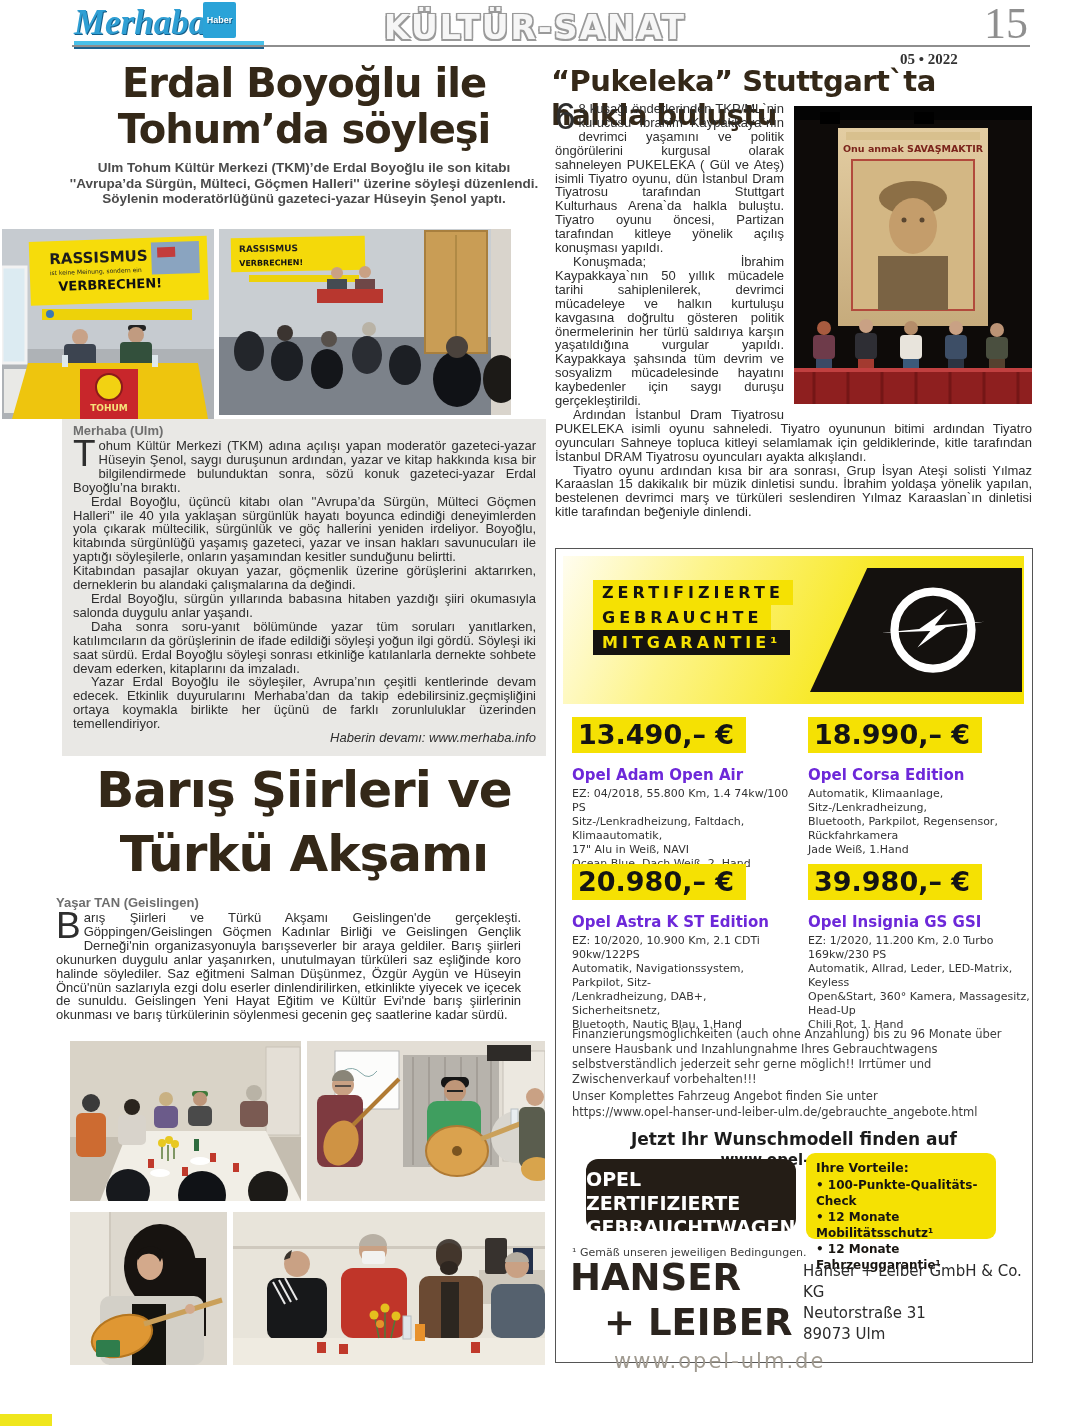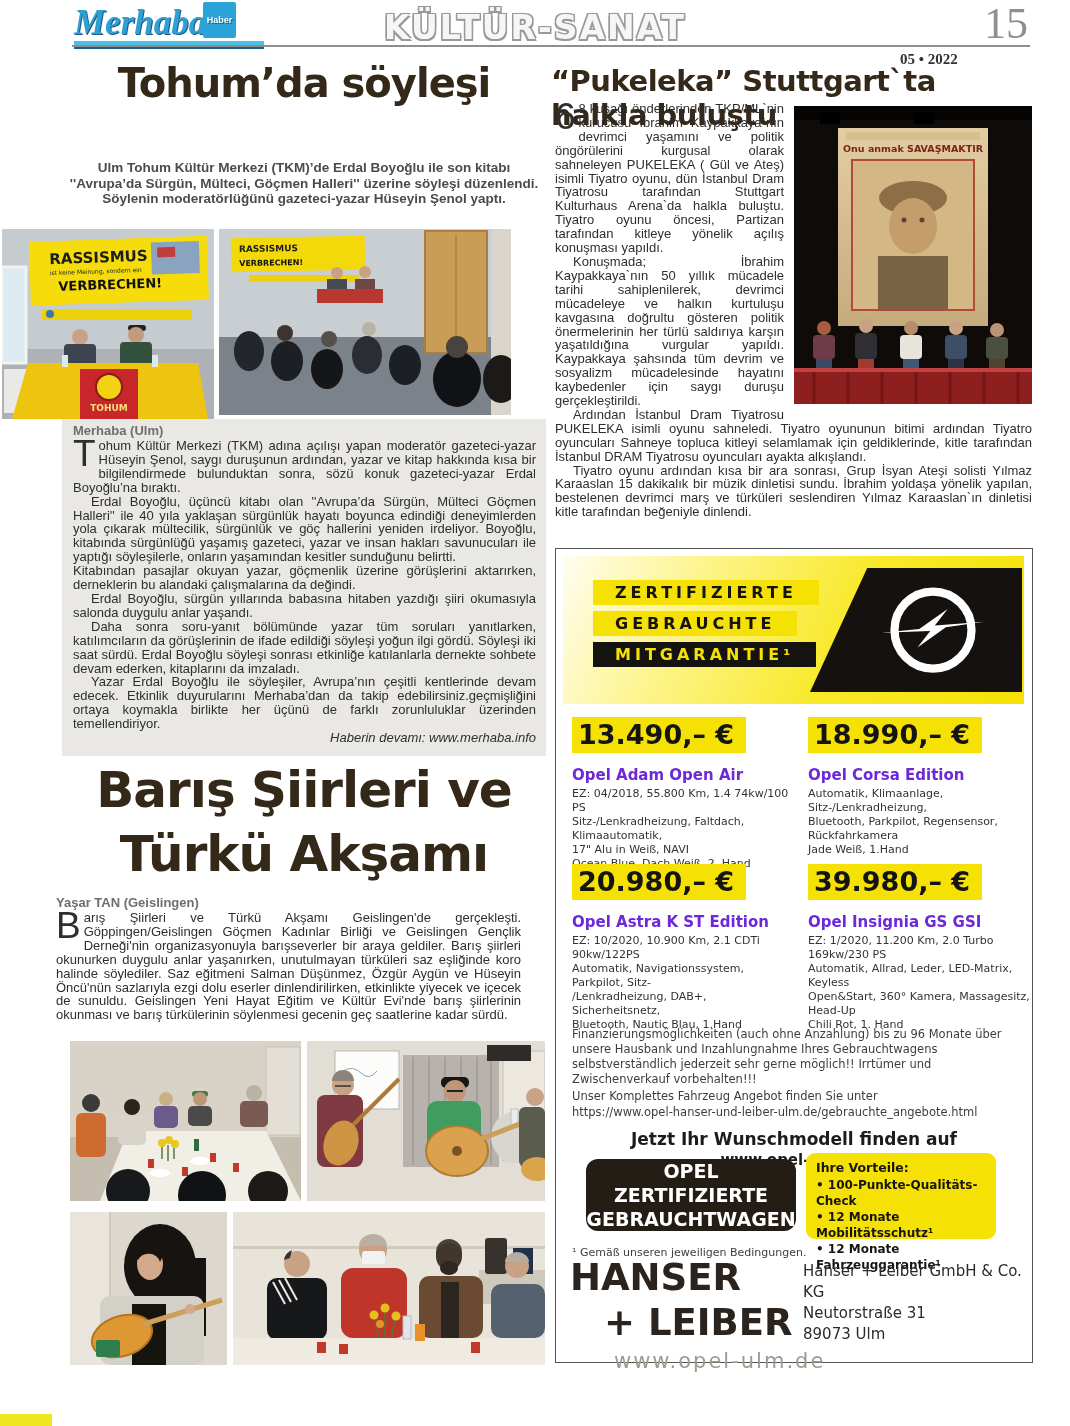--- a/index.html
+++ b/index.html
@@ -45,35 +45,35 @@
   .photo{overflow:hidden;background:#888;}
   .photo svg{display:block;}
   .stage-photo{float:right;width:238px;height:298px;margin:4px 0 6px 10px;background:#8b5cf6;}
 
   
   .adbox{left:555px;top:548px;width:476px;height:813px;border:1px solid #555;background:#fff;
         font-family:"DejaVu Sans",sans-serif;}
   .adbanner{position:absolute;left:7px;top:7px;width:461px;height:148px;overflow:hidden;
         background:linear-gradient(115deg,#fffdf0 0%,#fdf48a 28%,#f8e92a 60%,#f5e103 100%);}
   .chip{display:block;width:max-content;font-weight:bold;font-size:16px;letter-spacing:4px;
-        padding:3px 22px;margin-bottom:6px;background:#f5e103;color:#151310;}
+        padding:3px 9px;background:#f5e103;color:#151310;}
   .chip.dark{background:#151310;color:#f5e103;}
   .adblack{position:absolute;right:2px;top:12px;width:212px;height:124px;background:#14110e;
         -webkit-clip-path:polygon(27% 0,100% 0,100% 100%,0 100%);
         clip-path:polygon(27% 0,100% 0,100% 100%,0 100%);}
   .car{position:absolute;width:224px;}
   .price{display:inline-block;background:#f5e103;color:#141414;font-weight:bold;
         font-size:27px;padding:2px 12px 3px 6px;}
   .carname{font-weight:bold;font-size:15px;color:#6d28d9;margin:13px 0 3px 0;}
   .spec{font-size:11px;line-height:14px;color:#333;}
   .finetext{font-size:11.5px;line-height:15px;color:#3d3d3d;}
   .ctaline{position:absolute;left:0;width:100%;text-align:center;font-weight:bold;color:#1c1c1c;}
   .badge-black{position:absolute;left:30px;top:610px;width:210px;height:72px;background:#241d16;
-        border-radius:12px;color:#fff;text-align:center;font-weight:800;font-size:19px;
-        line-height:24px;padding-top:0;box-sizing:border-box;}
+        border-radius:12px;color:#fff;font-weight:800;font-size:19px;
+        line-height:24px;padding-top:8px;box-sizing:border-box;}
   .badge-yellow{position:absolute;left:250px;top:604px;width:190px;height:86px;background:#f5e103;
         border-radius:9px;padding:7px 10px;box-sizing:border-box;color:#181510;}
   .badge-yellow .t{font-weight:bold;font-size:12.5px;margin-bottom:2px;}
   .badge-yellow .b{font-weight:bold;font-size:12px;line-height:16px;}
   .dealer-name{font-weight:800;font-size:37px;line-height:45px;color:#2b241e;letter-spacing:0;}
   .dealer-site{font-size:21px;color:#a09a90;letter-spacing:2px;}
   .address{font-size:15px;line-height:21px;color:#2b2b2b;}
 </style>
 </head>
 <body>
@@ -87,20 +87,21 @@
     </div>
     <div class="logo-bar1"></div>
     <div class="logo-bar2"></div>
   </div>
   <div class="abs section-title">KÜLTÜR-SANAT</div>
   <div class="abs issue" style="left:900px;top:22px;">05 • 2022</div>
   <div class="abs pagenum" style="left:984px;top:2px;">15</div>
   <div class="abs header-rule"></div>
 
   <div class="abs headline h1a">
+    <div>Erdal Boyoğlu ile</div>
     <div>Tohum’da söyleşi</div>
   </div>
   <div class="abs standfirst">Ulm Tohum Kültür Merkezi (TKM)’de Erdal Boyoğlu ile son kitabı ''Avrupa’da Sürgün, Mülteci, Göçmen Halleri'' üzerine söyleşi düzenlendi. Söylenin moderatörlüğünü gazeteci-yazar Hüseyin Şenol yaptı.</div>
 
   <div class="abs photo" style="left:2px;top:229px;width:212px;height:190px;">
     <svg width="212" height="190" viewBox="0 0 212 190">
       <rect width="212" height="190" fill="#c6cbd0"></rect>
       <rect y="120" width="212" height="70" fill="#aeb2b6"></rect>
       <rect x="0" y="38" width="24" height="96" fill="#dcebf2" stroke="#f2f2f2" stroke-width="3"></rect>
       <rect x="2" y="140" width="30" height="44" fill="#e9e9e6"></rect>

